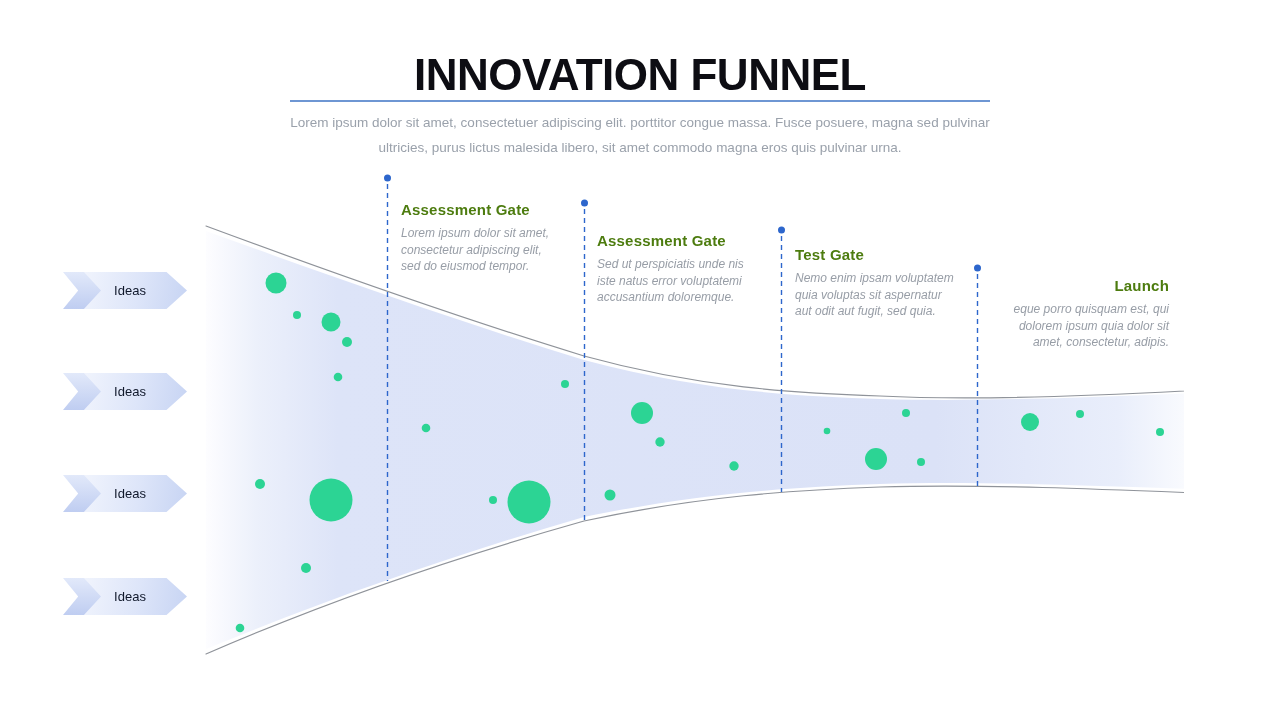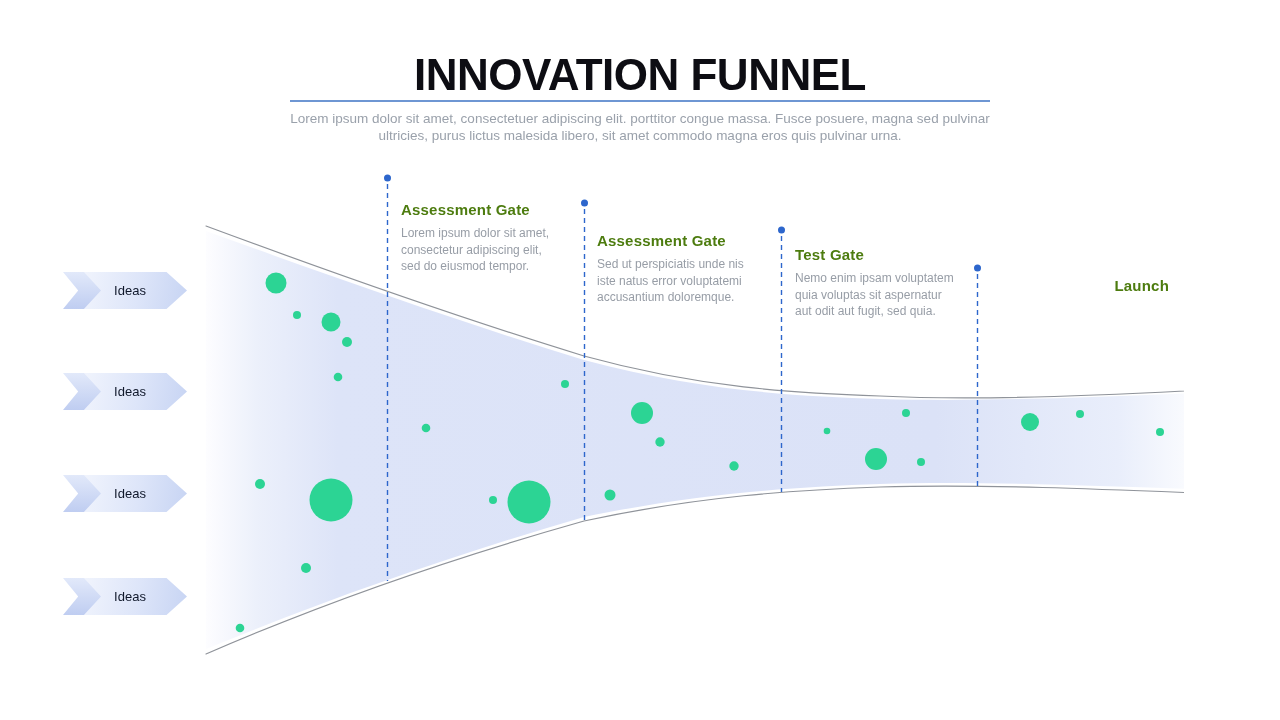--- a/index.html
+++ b/index.html
@@ -10,29 +10,29 @@
   }
   .title{
     position:absolute;top:50px;left:0;width:1280px;text-align:center;
     font-size:44px;font-weight:800;letter-spacing:-0.5px;color:#0d0d13;
   }
   .title-underline{
     position:absolute;top:100px;left:290px;width:700px;height:2px;background:#6e96d3;
   }
   .subtitle{
     position:absolute;top:110px;left:250px;width:780px;text-align:center;
-    font-size:13.5px;line-height:17px;color:#9aa1ab;white-space:pre-line;
+    font-size:13.5px;line-height:25px;color:#9aa1ab;white-space:pre-line;
   }
   .funnel-svg{position:absolute;left:0;top:0;}
   .gate{position:absolute;width:178px;}
   .gate h3{
     margin:0 0 7px 0;font-size:15px;font-weight:700;color:#4d7c0f;letter-spacing:0.2px;
   }
   .gate p{
-    margin:0;font-size:12px;line-height:16.5px;color:#979da6;white-space:pre-line;
+    margin:0;font-size:12px;line-height:16.5px;color:#979da6;white-space:pre-line;font-style:italic;
   }
   .ribbon{position:absolute;left:63px;width:124px;height:37px;}
   .ribbon .chev{
     position:absolute;left:0;top:0;width:38px;height:100%;z-index:2;
     background:linear-gradient(180deg,#e2e9fa 0%,#bfcdf1 100%);
     clip-path:polygon(0 0,55% 0,100% 50%,55% 100%,0 100%,40% 50%);
   }
   .ribbon .bodyshape{
     position:absolute;left:16px;top:0;width:108px;height:100%;z-index:1;
     background:linear-gradient(100deg,#f2f5fd 0%,#dde5f9 55%,#c7d4f3 100%);
@@ -152,16 +152,19 @@
 accusantium doloremque.</p>
       </div>
       <div class="gate" style="left: 795px; top: 246px;">
         <h3>Test Gate</h3>
         <p>Nemo enim ipsam voluptatem
 quia voluptas sit aspernatur
 aut odit aut fugit, sed quia.</p>
       </div>
       <div class="gate" style="left: 991px; top: 277px; text-align: right;">
         <h3>Launch</h3>
+        <p>eque porro quisquam est, qui
+dolorem ipsum quia dolor sit
+amet, consectetur, adipis.</p>
       </div>
     </div>
 
 </div>
 
 </body></html>

